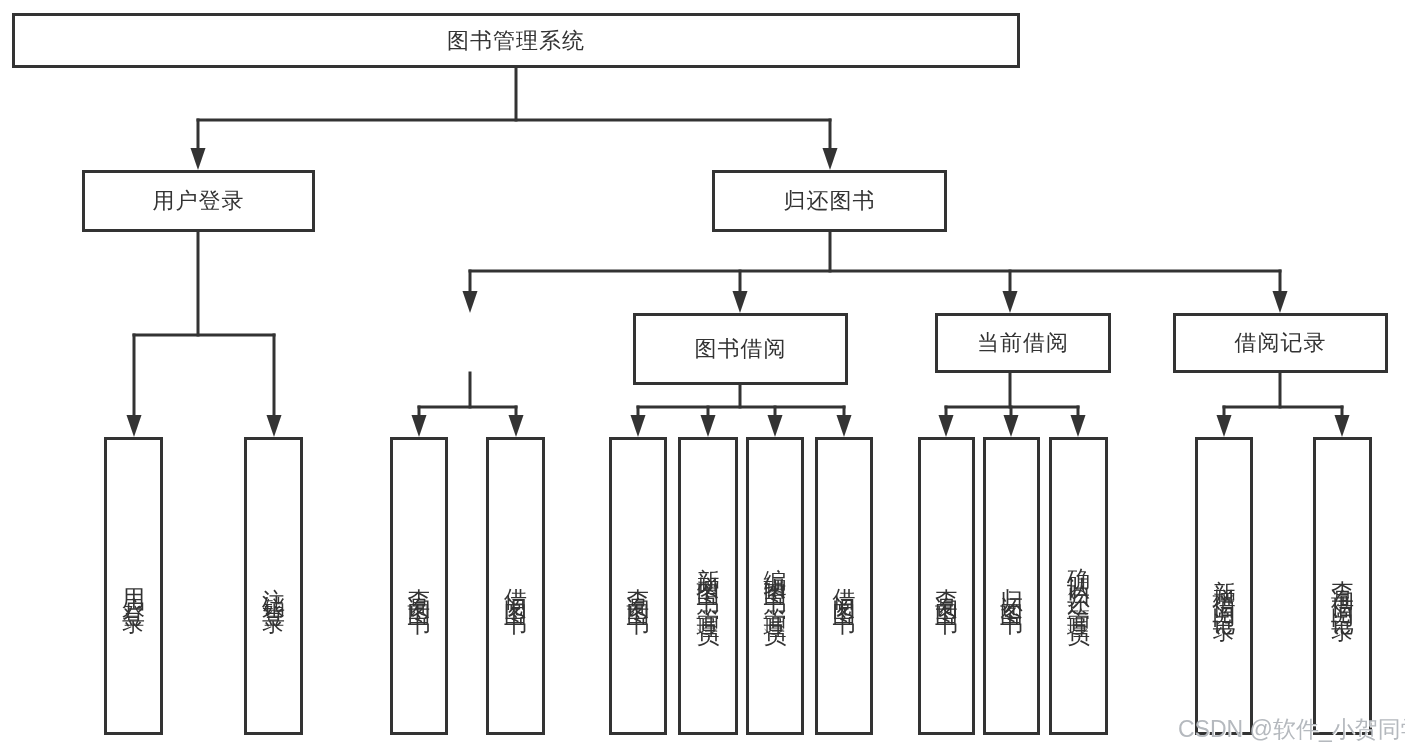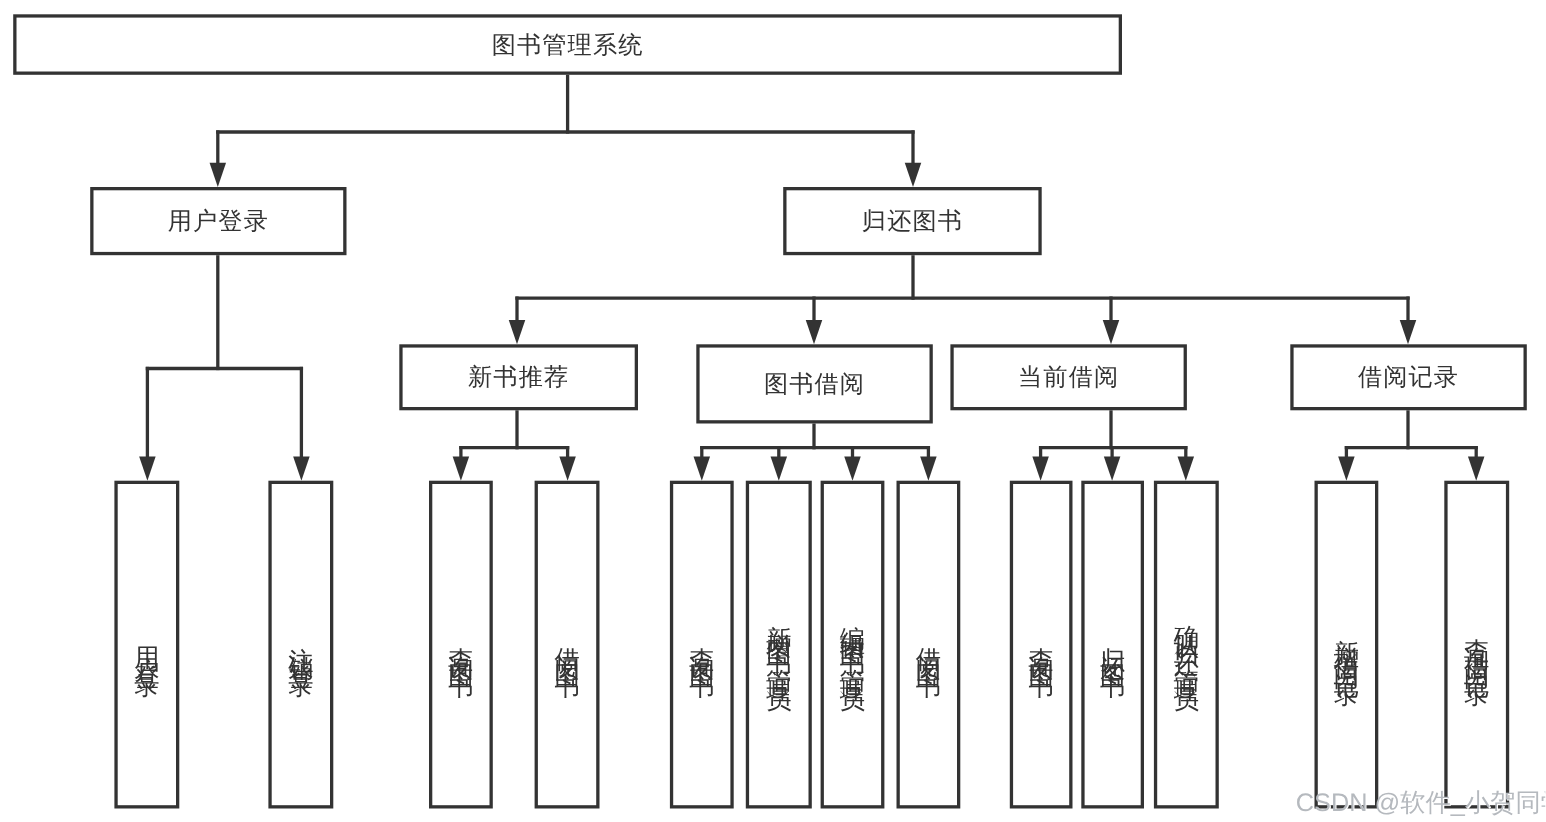--- a/index.html
+++ b/index.html
@@ -128,27 +128,24 @@
     <span>图书管理系统</span>
   </div>
 
   <div class="node" style="left:82px;top:170px;width:233px;height:62px">
     <span>用户登录</span>
   </div>
   <div class="node" style="left:712px;top:170px;width:235px;height:62px">
     <span>归还图书</span>
   </div>
 
-  <div class="node" style="left:363px;top:313px;width:217px;height:60px">
-    <span>新书推荐</span>
-  </div>
   <div class="node" style="left:633px;top:313px;width:215px;height:72px">
     <span>图书借阅</span>
   </div>
-  <div class="node" style="left:864px;top:313px;width:215px;height:60px">
+  <div class="node" style="left:935px;top:313px;width:176px;height:60px">
     <span>当前借阅</span>
   </div>
   <div class="node" style="left:1173px;top:313px;width:215px;height:60px">
     <span>借阅记录</span>
   </div>
 
   <div class="node node-v" style="left:104px;top:437px;width:59px;height:298px">
     <span>用户登录</span>
   </div>
   <div class="node node-v" style="left:244px;top:437px;width:59px;height:298px">

